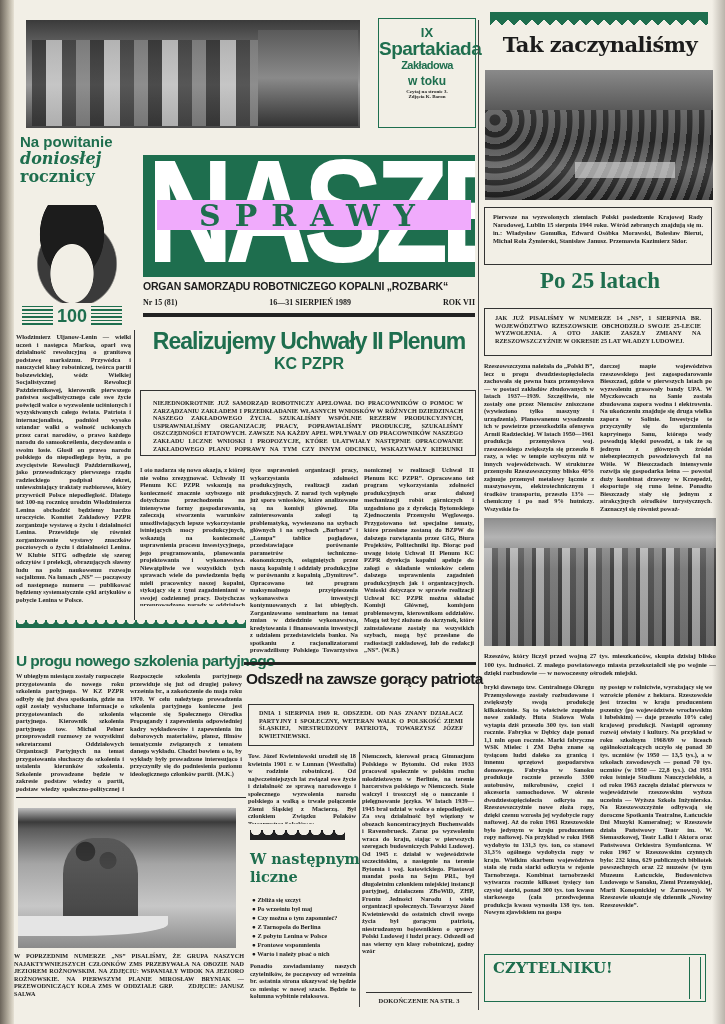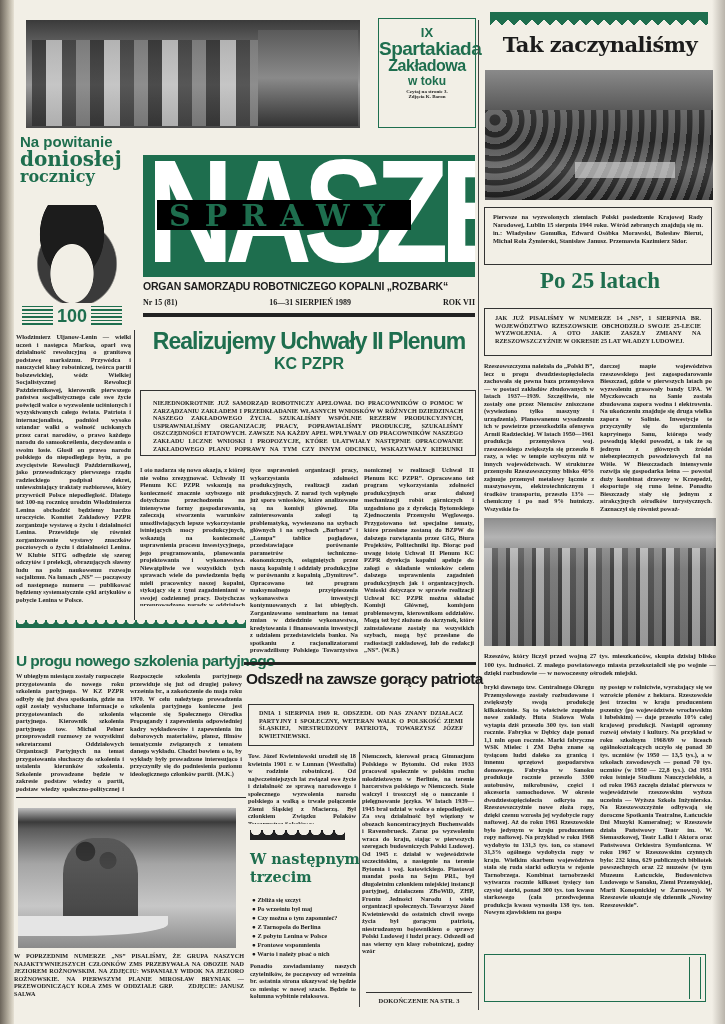--- a/index.html
+++ b/index.html
@@ -23,41 +23,41 @@
 <div class="abs" style="left:0;top:0;width:14px;height:1024px;background:linear-gradient(90deg,#6b645a,#b5ae9f 60%,#e6e1d4);"></div>
 
 <div class="abs photo" style="left:26px;top:20px;width:334px;height:108px;background:linear-gradient(180deg,#3a3a3a 0%,#777 35%,#9a9a9a 60%,#4a4a4a 100%);">
   <div class="abs" style="left:6px;top:20px;width:230px;height:86px;background:repeating-linear-gradient(90deg,#2a2a2a 0 14px,#d8d8d8 14px 30px,#3a3a3a 30px 44px,#888 44px 58px);opacity:.7;"></div>
   <div class="abs" style="left:232px;top:10px;width:100px;height:96px;background:linear-gradient(180deg,#5a5a5a,#8a8a8a 50%,#333);"></div>
 </div>
 
 <div class="abs box" style="left:378px;top:18px;width:98px;height:110px;text-align:center;border-color:#1e6e4e;">
   <div class="green cond" style="font-size:13px;margin-top:6px;">IX</div>
   <div class="green cond" style="font-size:19px;line-height:17px;letter-spacing:-0.5px;">Spartakiada</div>
-  <div class="green cond" style="font-size:16px;line-height:17px;letter-spacing:-0.5px;">Zakładowa</div>
+  <div class="green cond" style="font-size:11px;line-height:17px;letter-spacing:-0.5px;">Zakładowa</div>
   <div class="green cond" style="font-size:12px;line-height:15px;">w toku</div>
   <div style="font-size:5px;font-weight:bold;">Czytaj na stronie 3.</div>
   <div style="font-size:5px;font-weight:bold;">Zdjęcia K. Baron</div>
 </div>
 
 <div class="abs" style="left:20px;top:133px;width:112px;">
   <div class="green" style="font-family:'Liberation Sans',sans-serif;font-weight:bold;font-size:15px;line-height:17px;">Na powitanie</div>
-  <div class="green" style="font-family:'DejaVu Serif',serif;font-weight:bold;font-size:20px;line-height:18px;">doniosłej</div>
+  <div class="green" style="font-family:'DejaVu Serif',serif;font-weight:bold;font-size:16px;line-height:18px;font-style:italic;">doniosłej</div>
   <div class="green" style="font-family:'DejaVu Serif',serif;font-weight:bold;font-size:16px;line-height:18px;">rocznicy</div>
 </div>
 <div class="abs" style="left:22px;top:205px;width:100px;height:98px;background:radial-gradient(ellipse at 50% 70%, #f2efe6 0 30%, transparent 31%), radial-gradient(ellipse at 50% 30%, #1c1c1c 0 45%, transparent 46%), radial-gradient(ellipse at 55% 60%, #3a3a3a 0 50%, transparent 52%);"></div>
 <div class="abs" style="left:22px;top:306px;width:100px;height:20px;background:repeating-linear-gradient(180deg,#1e6e4e 0 1.5px,transparent 1.5px 3.5px);display:flex;justify-content:center;">
   <span class="green" style="background:#f2efe6;padding:0 4px;font-family:'Liberation Sans',sans-serif;font-weight:bold;font-size:18px;line-height:20px;">100</span>
 </div>
 <div class="abs body-text" style="left:16px;top:333px;width:115px;height:285px;">Włodzimierz Uljanow-Lenin — wielki uczeń i następca Marksa, oparł swą działalność rewolucyjną o granitową podstawę marksizmu. Przywódca i nauczyciel klasy robotniczej, twórca partii bolszewickiej, wódz Wielkiej Socjalistycznej Rewolucji Październikowej, kierownik pierwszego państwa socjalistycznego całe swe życie poświęcił walce o wyzwolenie uciśnionych i wyzyskiwanych całego świata. Patriota i internacjonalista, podniósł wysoko sztandar walki o wolność uciskanych przez carat narodów, o prawo każdego narodu do samookreślenia, decydowania o swoim losie. Głosił on prawo narodu polskiego do niepodległego bytu, a po zwycięstwie Rewolucji Październikowej, jako przewodniczący pierwszego rządu radzieckiego podpisał dekret, unieważniający traktaty rozbiorowe, który przywrócił Polsce niepodległość. Dlatego też 100-ną rocznicę urodzin Włodzimierza Lenina obchodzić będziemy hardzo uroczyście. Komitet Zakładowy PZPR zorganizuje wystawę o życiu i działalności Lenina. Przewiduje się również zorganizowanie wystawy znaczków pocztowych o życiu i działalności Lenina. W Klubie SITG odbędzie się szereg odczytów i prelekcji, obrazujących sławny ludu na polu naukowemu rozwoju socjalizmu. Na łamach „NS” — począwszy od następnego numeru — publikować będziemy systematycznie cykl artykułów o pobycie Lenina w Polsce.</div>
 <div class="abs" style="left:134px;top:330px;width:1px;height:290px;background:#333;"></div>
 
 <div class="abs" style="left:143px;top:155px;width:332px;height:122px;background:#1e6e4e;overflow:hidden;">
   <div style="position:absolute;left:4px;top:-16px;width:324px;font-family:'Liberation Sans',sans-serif;font-weight:bold;font-size:146px;line-height:146px;color:#fff;letter-spacing:-10px;transform:scaleX(0.82);transform-origin:left top;white-space:nowrap;">NASZE</div>
-  <div style="position:absolute;left:14px;top:45px;width:254px;height:30px;background:#000000;display:flex;align-items:center;justify-content:center;">
+  <div style="position:absolute;left:14px;top:45px;width:314px;height:30px;background:#f0abfc;display:flex;align-items:center;justify-content:center;">
     <span style="font-family:'DejaVu Serif',serif;font-weight:bold;font-size:30px;letter-spacing:14px;color:#1e6e4e;">SPRAWY</span>
   </div>
 </div>
 <div class="abs" style="left:143px;top:280px;width:332px;font-family:'Liberation Sans',sans-serif;font-weight:bold;font-size:10.5px;letter-spacing:-0.2px;white-space:nowrap;">ORGAN SAMORZĄDU ROBOTNICZEGO KOPALNI „ROZBARK“</div>
 <div class="abs" style="left:143px;top:298px;width:332px;display:flex;justify-content:space-between;font-size:8px;font-weight:bold;">
   <span>Nr 15 (81)</span>
   <span>16—31 SIERPIEŃ 1989</span>
   <span>ROK VII</span>
 </div>
 <div class="abs rule" style="left:143px;top:313px;width:332px;height:4px;"></div>
@@ -93,21 +93,21 @@
   <div class="caps-text" style="height:32px;">Dnia 1 sierpnia 1969 r. odszedł od nas znany działacz partyjny i społeczny, weteran walk o polskość Ziemi Śląskiej, niestrudzony patriota, towarzysz Józef Kwietniewski.</div>
 </div>
 <div class="abs body-text" style="left:248px;top:752px;width:108px;height:72px;">Tow. Józef Kwietniowski urodził się 18 kwietnia 1901 r. w Lunnan (Westfalia) w rodzinie robotniczej. Od najwcześniejszych lat związał swe życie i działalność ze sprawą narodowego i społecznego wyzwolenia narodu polskiego a walką o trwałe połączenie Ziemi Śląskiej z Macierzą. Był członkiem Związku Polaków Towarzystwa Sokołów w</div>
 <div class="abs body-text" style="left:362px;top:752px;width:112px;height:250px;">Niemczech, kierował pracą Gimnazjum Polskiego w Bytomiu. Od roku 1933 pracował społecznie w polskim ruchu młodzieżowym w Berlinie, na terenie harcerstwa polskiego w Niemczech. Stale walczył i troszczył się o nauczanie i pielęgnowanie języka. W latach 1939—1945 brał udział w walce o niepodległość. Za swą działalność był więziony w obozach koncentracyjnych Buchenwalds i Ravensbrueck. Zaraz po wyzwoleniu wraca do kraju, stając w pierwszych szeregach budowniczych Polski Ludowej. Od 1945 r. działał w województwie szczecińskim, a następnie na terenie Bytomia i woj. katowickiego. Piastował mandat posła na Sejm PRL, był długoletnim członkiem miejskiej instancji partyjnej, działaczem ZBoWiD, ZHP, Frontu Jedności Narodu i wielu organizacji społecznych. Towarzysz Józef Kwietniewski do ostatnich chwil swego życia był gorącym patriotą, niestrudzonym bojownikiem o sprawy Polski Ludowej i ludzi pracy. Odszedł od nas wierny syn klasy robotniczej, godny wzór</div>
 <div class="abs" style="left:359px;top:752px;width:1px;height:255px;background:#444;"></div>
 <div class="abs" style="left:366px;top:992px;width:106px;height:1px;background:#333;"></div>
 <div class="abs" style="left:366px;top:997px;width:106px;text-align:center;font-size:6.5px;font-weight:bold;">DOKOŃCZENIE NA STR. 3</div>
 
 <div class="abs wave-black" style="left:250px;top:830px;width:95px;"></div>
 <div class="abs green" style="left:250px;top:850px;width:108px;font-family:'DejaVu Serif',serif;font-weight:bold;font-size:14.5px;white-space:nowrap;">W następnym</div>
-<div class="abs green" style="left:250px;top:868px;width:108px;font-family:'DejaVu Serif',serif;font-weight:bold;font-size:14.5px;">trzecim</div>
+<div class="abs green" style="left:250px;top:868px;width:108px;font-family:'DejaVu Serif',serif;font-weight:bold;font-size:14.5px;">liczne</div>
 <ul class="abs" style="left:252px;top:895px;width:106px;list-style:none;font-size:6.3px;line-height:9px;font-weight:bold;">
   <li>● <span>Zbliża się szczyt</span></li>
   <li>● <span>Po wrześniu był maj</span></li>
   <li>● <span>Czy można o tym zapomnieć?</span></li>
   <li>● <span>Z Tarnopola do Berlina</span></li>
   <li>● <span>Z pobytu Lenina w Polsce</span></li>
   <li>● <span>Frontowe wspomnienia</span></li>
   <li>● <span>Warto i należy pisać o nich</span></li>
 </ul>
 <div class="abs body-text" style="left:250px;top:962px;width:106px;height:45px;">Ponadto zawiadamiamy naszych czytelników, że począwszy od września br. ostatnia strona ukazywać się będzie co miesiąc w nowej szacie. Będzie to kolumna wybitnie relaksowa.</div>
@@ -129,16 +129,17 @@
 <div class="abs body-text" style="left:484px;top:362px;width:110px;height:150px;">Rzeszowszczyzna należała do „Polski B”, lecz u progu dwudziestopięciolecia zachowała się pewna baza przemysłowa — w postaci zakładów zbudowanych w latach 1937—1939. Szczęśliwie, nie zostały one przez Niemców zniszczone (wywieziono tylko maszyny i urządzenia). Planowanemu wysadzeniu ich w powietrze przeszkodziła ofensywa Armii Radzieckiej. W latach 1950—1961 produkcja przemysłowa woj. rzeszowskiego zwiększyła się przeszło 8 razy, a więc w tempie szybszym niż w innych województwach. W strukturze przemysłu Rzeszowszczyzny blisko 40% zajmuje przemysł metalowy łącznie z maszynowym, elektrotechnicznym i środków transportu, przeszło 13% — chemiczny i po nad 9% hutniczy. Wszystkie fa-</div>
 <div class="abs body-text" style="left:600px;top:362px;width:112px;height:150px;">darczej mapie województwa rzeszowskiego jest zagospodarowanie Bieszczad, gdzie w pierwszych latach po wyzwoleniu grasowały bandy UPA. W Myczkowcach na Sanie została zbudowana zapora wodna i elektrownia. Na ukończeniu znajduje się druga wielka zapora w Solinie. Inwestycje te przyczyniły się do ujarzmienia kapryśnego Sanu, którego wody powodują klęski powodzi, a tak że są jednym z głównych źródeł niebezpiecznych powodziowych fal na Wiśle. W Bieszczadach intensywnie rozwija się gospodarka leśna — powstał duży kombinat drzewny w Krzepedzi, eksportuje się runo leśne. Ponadto Bieszczady stały się jednym z atrakcyjnych ośrodków turystycznych. Zaznaczył się również poważ-</div>
 <div class="abs photo" style="left:484px;top:518px;width:232px;height:128px;background:linear-gradient(180deg,#8e8e8e 0%,#b4b4b4 15%,#6a6a6a 40%,#3a3a3a 100%);">
   <div class="abs" style="left:0;top:30px;width:232px;height:98px;background:repeating-linear-gradient(90deg,#d5d5d5 0 8px,#4a4a4a 8px 14px,#8a8a8a 14px 22px,#2a2a2a 22px 26px);opacity:.6;"></div>
 </div>
 <div class="abs body-text" style="left:484px;top:652px;width:232px;height:28px;font-size:6.8px;line-height:8.5px;">Rzeszów, który liczył przed wojną 27 tys. mieszkańców, skupia dzisiaj blisko 100 tys. ludności. Z małego powiatowego miasta przekształcił się po wojnie — dzięki rozbudowie — w nowoczesny ośrodek miejski.</div>
 <div class="abs body-text" style="left:484px;top:683px;width:110px;height:250px;">bryki dawnego tzw. Centralnego Okręgu Przemysłowego zostały rozbudowane i zwiększyły swoją produkcję kilkakrotnie. Są to właściwie zupełnie nowe zakłady. Huta Stalowa Wola wytapia dziś przeszło 300 tys. ton stali rocznie. Fabryka w Dębicy daje ponad 1,1 mln opon rocznie. Marki fabryczne WSK Mielec i ZM Dęba znane są tysiącom ludzi daleko za granicą i innemu sprzętowi gospodarstwa domowego. Fabryka w Sanoku produkuje rocznie przeszło 3300 autobusów, mikrobusów, części i akcesoria samochodowe. W okresie dwudziestopięciolecia odkryto na Rzeszowszczyźnie nowe złoża ropy, dzięki czemu wzrosła jej wydobycie ropy naftowej. Aż do roku 1961 Rzeszowskie było jedynym w kraju producentem ropy naftowej. Na przykład w roku 1968 wydobyto tu 131,3 tys. ton, co stanowi 31,3% ogólnego wydobycia ropy w kraju. Wielkim skarbem województwa stała się ruda siarki odkryta w rejonie Tarnobrzega. Kombinat tarnobrzeski wytwarza rocznie kilkaset tysięcy ton czystej siarki, ponad 300 tys. ton kwasu siarkowego (cała przedwojenna produkcja kwasu wynosiła 138 tys. ton. Nowym zjawiskiem na gospo</div>
 <div class="abs body-text" style="left:600px;top:683px;width:112px;height:255px;">ny postęp w rolnictwie, wyrażający się we wzroście plonów z hektara. Rzeszowskie jest trzecim w kraju producentem pszenicy (po województwie wrocławskim i lubelskim) — daje przeszło 10% całej krajowej produkcji. Nastąpił ogromny rozwój oświaty i kultury. Na przykład w roku szkolnym 1968/69 w liceach ogólnokształcących uczyło się ponad 30 tys. uczniów (w 1950 — 13,5 tys.), a w szkołach zawodowych — ponad 70 tys. uczniów (w 1950 — 22,8 tys.). Od 1951 roku istnieje Studium Nauczycielskie, a od roku 1963 zaczęła działać pierwsza w województwie rzeszowskim wyższa uczelnia — Wyższa Szkoła Inżynierska. Na Rzeszowszczyźnie odbywają się doroczne Spotkania Teatralne, Łańcuckie Dni Muzyki Kameralnej; w Rzeszowie działa Państwowy Teatr im. W. Siemaszkowej, Teatr Lalki i Aktora oraz Państwowa Orkiestra Symfoniczna. W roku 1967 w Rzeszowskim czynnych było: 232 kina, 629 publicznych bibliotek powszechnych oraz 22 muzeów (w tym Muzeum Łańcuckie, Budownictwa Ludowego w Sanoku, Ziemi Przemyskiej, Marii Konopnickiej w Żarnowcu). W Rzeszowie ukazuje się dziennik „Nowiny Rzeszowskie”.</div>
 
 <div class="abs box" style="left:484px;top:954px;width:222px;height:48px;border-color:#1e6e4e;padding:4px 8px;">
+  <div class="green" style="font-family:'DejaVu Serif',serif;font-weight:bold;font-size:15px;line-height:18px;">CZYTELNIKU!</div>
   <div style="position:absolute;right:4px;top:2px;width:12px;height:42px;border-left:1.5px solid #1e6e4e;border-right:1.5px solid #1e6e4e;"></div>
 </div>
 
 <div class="abs" style="left:712px;top:0;width:13px;height:1024px;background:linear-gradient(90deg,rgba(0,0,0,0),rgba(80,70,60,.35));"></div>
 
 </body></html>

